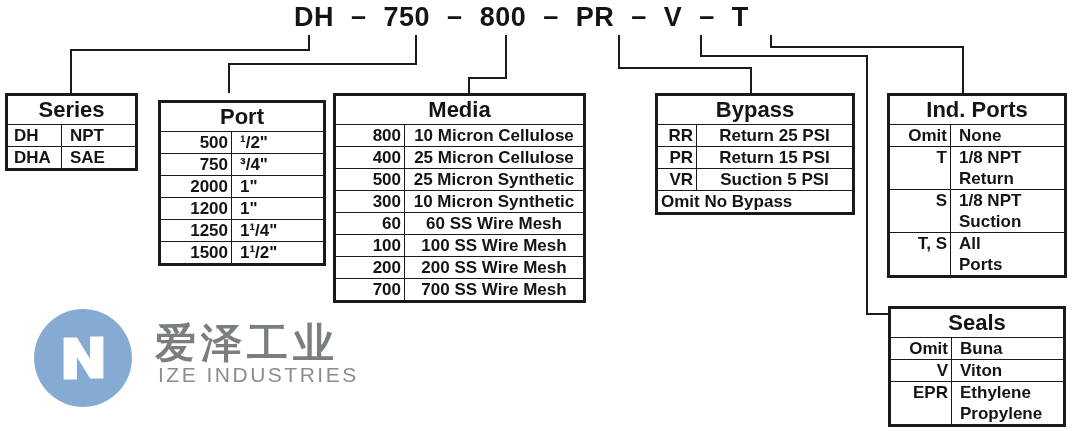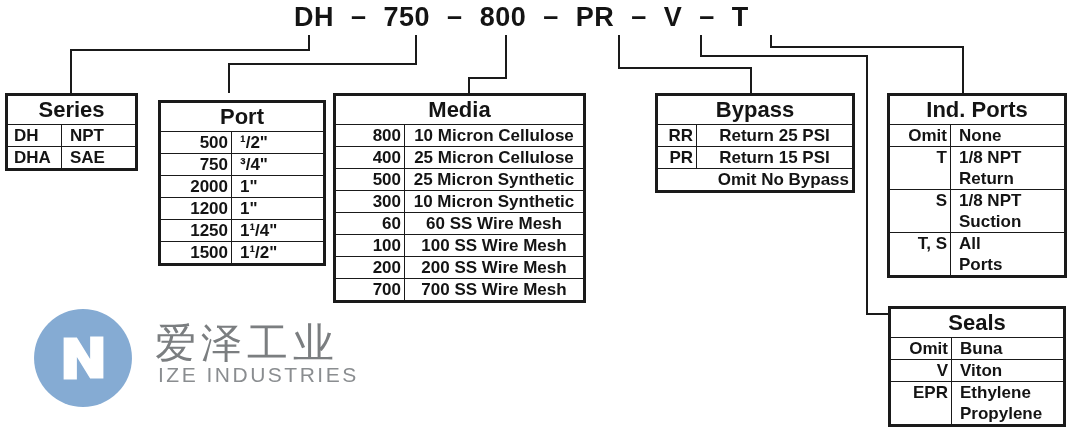--- a/index.html
+++ b/index.html
@@ -37,38 +37,38 @@
     border:1.5px solid var(--line);
     text-align:center;padding:1px 3px;height:20px;font-size:22px;
   }
   table.spec td{
     border:1.5px solid var(--line);
     padding:0 3px;height:20px;line-height:21px;vertical-align:top;
     white-space:pre-line;overflow:hidden;
   }
   table.spec td.code{text-align:right;}
   table.spec td.desc{text-align:left;padding-left:8px;margin-top:23px;}
-  table.spec td.merged{text-align:right;}
+  table.spec td.merged{text-align:left;}
   table.spec.center-desc td.desc{text-align:center;padding-left:3px;}
   table.spec.left-code td.code{text-align:left;padding-left:6px;}
 
   #t-series{left:5px;top:93px;width:133px;}
   #t-port{left:158px;top:100px;width:168px;}
   #t-media{left:333px;top:93px;width:253px;}
   #t-bypass{left:655px;top:93px;width:200px;}
   #t-ind{left:887px;top:93px;width:180px;}
   #t-seals{left:888px;top:306px;width:178px;}
 
   
   #logo-mark{position:absolute;left:32px;top:307px;width:102px;height:102px;}
   .logo-circle{fill:var(--logo-blue);}
   .logo-glyph{fill:#ffffff;}
   #wm-cn{
     position:absolute;left:155px;top:316px;
-    font-size:41px;font-weight:normal;color:#7b7e80;letter-spacing:5px;
+    font-size:41px;font-weight:bold;color:#7b7e80;letter-spacing:5px;
     white-space:nowrap;
   }
   #wm-en{
     position:absolute;left:158px;top:363px;
     font-size:21px;font-weight:normal;color:var(--wm-gray);letter-spacing:2.5px;
     white-space:nowrap;
   }
 </style>
 </head>
 <body>
@@ -231,20 +231,24 @@
         </tr>
       </thead>
     <tbody>
         <tr>
           <td class="code">RR</td>
           <td class="desc">Return 25 PSI</td>
         </tr>
         <tr>
           <td class="code">PR</td>
           <td class="desc">Return 15 PSI</td>
+        </tr>
+        <tr>
+          <td class="code">VR</td>
+          <td class="desc">Suction 5 PSI</td>
         </tr>
         <tr>
           <td colspan="2" class="merged">Omit No Bypass</td>
         </tr>
       </tbody>
   </table>
 
   <table class="spec" id="t-ind">
     <colgroup>
         <col style="width:62px">

